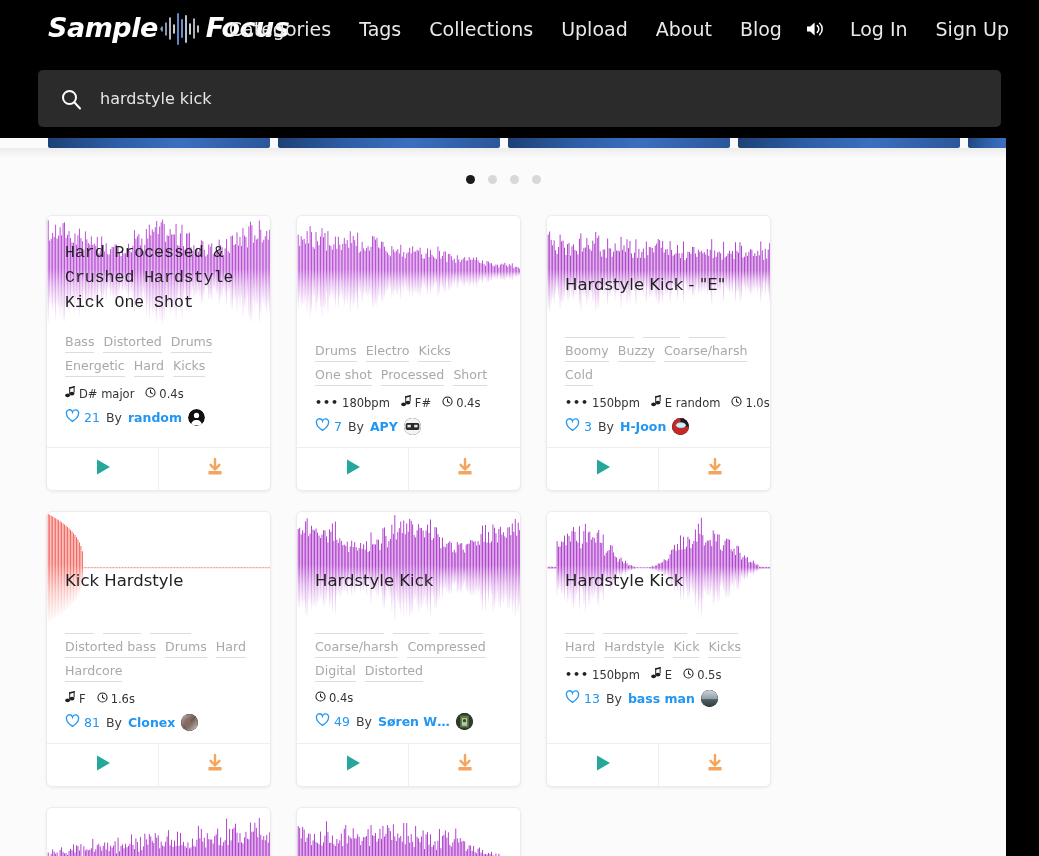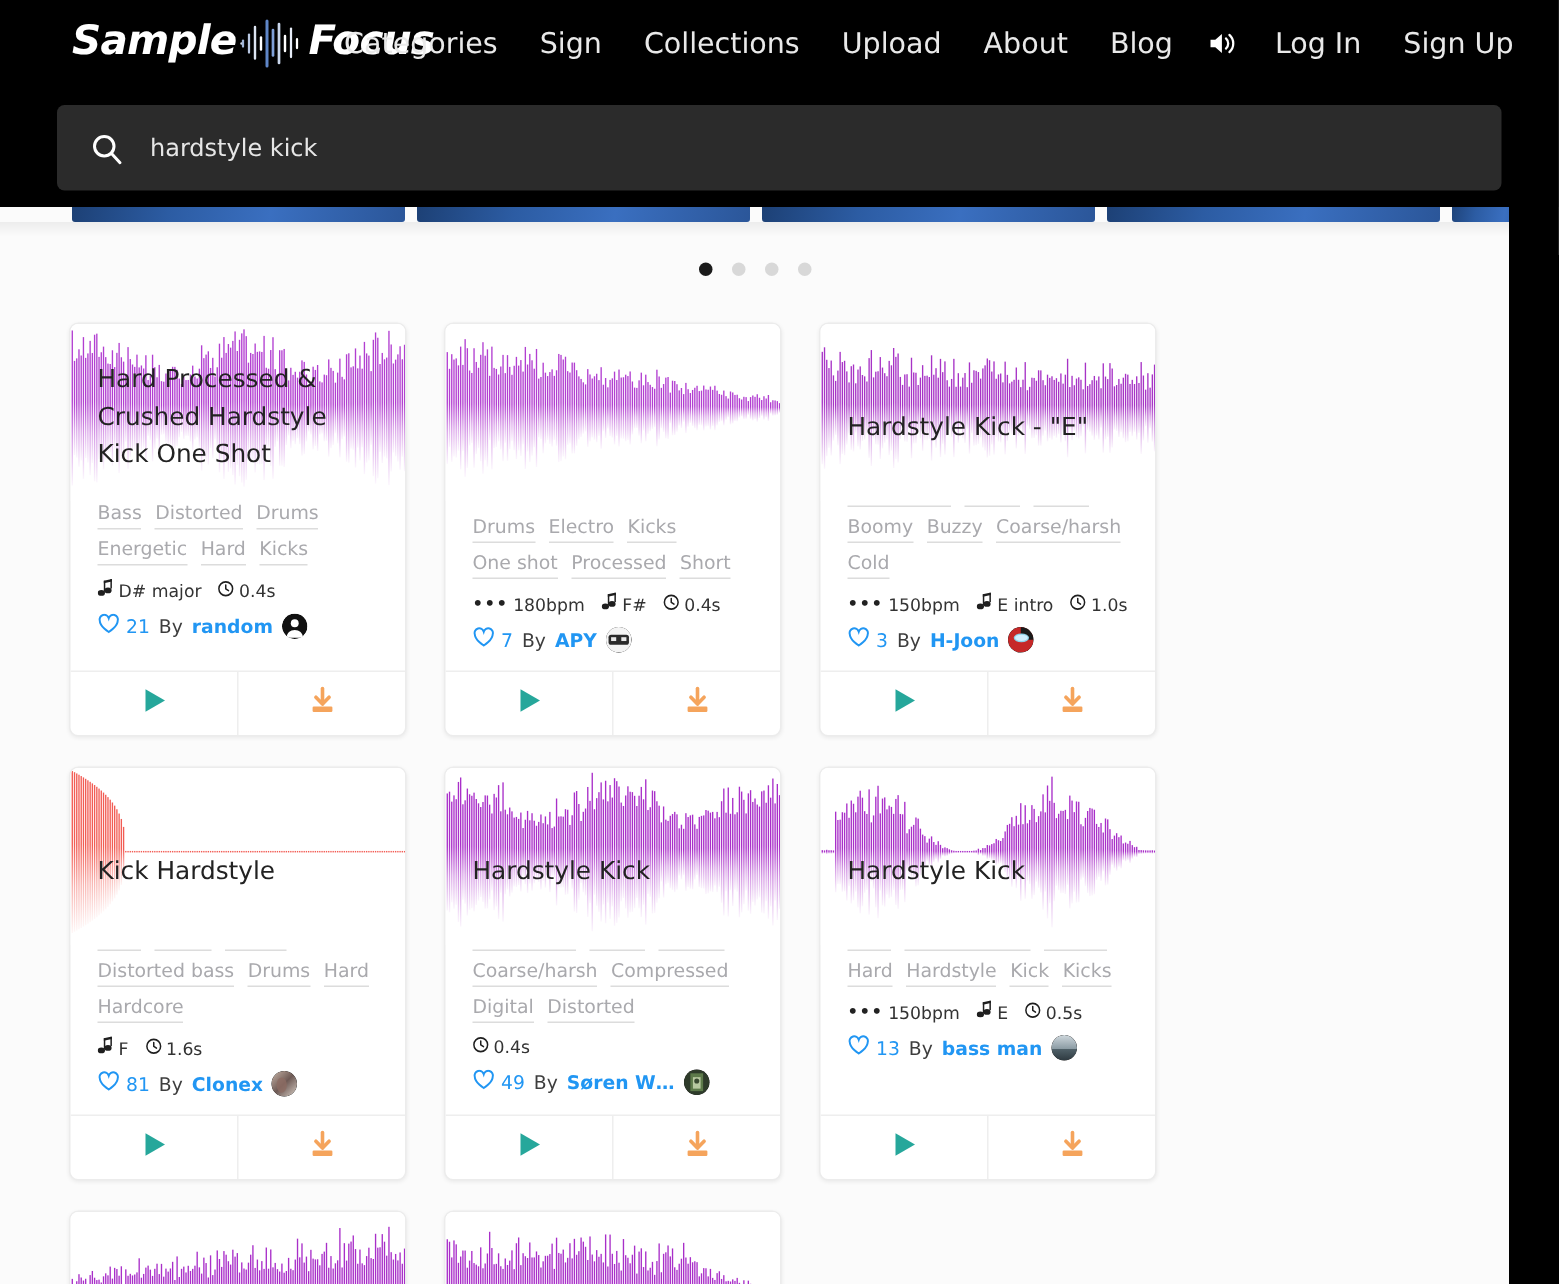--- a/index.html
+++ b/index.html
@@ -115,21 +115,21 @@
   .title {
     position: relative;
     margin: -62px 0 0 0;
     padding: 0 18px 10px 18px;
     font-size: 16.5px; line-height: 25px;
     color: #222; font-weight: 400;
     font-family: "DejaVu Sans", sans-serif;
     z-index: 3;
     min-height: 38px;
   }
-  .title.t3 { margin-top: -94px; }
+  .title.t3 { margin-top: -94px; font-family: Liberation Mono, monospace; }
   .title.t2 { margin-top: -68px; }
 
   .body { padding: 0 18px 8px 18px; flex: 1; }
 
   .tags { display: flex; flex-wrap: wrap; gap: 2px 9px; margin-top: 6px; }
   .tag {
     font-size: 12.6px; color: #a9a9ad;
     border-bottom: 1px solid #dcdcdc;
     line-height: 21px;
     font-family: "DejaVu Sans", sans-serif;
@@ -828,21 +828,21 @@
               <span class="bpmdots">•••</span>
               <span>150bpm</span>
             </span>
             <span class="mi">
               <span><svg width="11" height="12" viewBox="0 0 11 12" fill="#1f1f1f">
                   <path d="M4.2 1.2 9.6 0v1.6L4.2 2.9z"></path>
                   <path d="M4.2 1.2v7.3h1V1.2zM8.6 0v6.4h1V0z"></path>
                   <ellipse cx="2.6" cy="9.3" rx="2.4" ry="1.9"></ellipse>
                   <ellipse cx="7" cy="7.6" rx="2.4" ry="1.9"></ellipse>
                 </svg></span>
-              <span>E intro</span>
+              <span>E random</span>
             </span>
             <span class="mi">
               <span><svg width="11" height="11" viewBox="0 0 12 12" fill="none" stroke="#1f1f1f" stroke-width="1.1">
                   <circle cx="6" cy="6" r="5"></circle>
                   <path d="M6 3.2V6l2 1.4" stroke-linecap="round"></path>
                 </svg></span>
               <span>1.0s</span>
             </span>
           </div>
           <div class="byline">
@@ -1904,21 +1904,21 @@
         <line x1="35" y1="7" x2="35" y2="26" stroke="#e6ecf7" stroke-width="1.5"></line>
         <line x1="39" y1="14" x2="39" y2="20" stroke="#ffffff" stroke-width="1.5"></line>
       </g>
           </svg>
         </span>
         <span>Focus</span>
     </div>
 
     <div class="nav" id="nav">
         <a href="#">Categories</a>
-        <a href="#">Sign</a>
+        <a href="#">Tags</a>
         <a href="#">Collections</a>
         <a href="#">Upload</a>
         <a href="#">About</a>
         <a href="#">Blog</a>
         <span class="speaker">
           <svg width="20" height="18" viewBox="0 0 20 18" fill="#ffffff">
             <path d="M1 6.5h3.2L8.6 2.6v12.8L4.2 11.5H1z"></path>
             <path d="M11.3 5.6a4.6 4.6 0 010 6.8" stroke="#fff" stroke-width="1.5" fill="none" stroke-linecap="round"></path>
             <path d="M13.6 3.3a7.6 7.6 0 010 11.4" stroke="#fff" stroke-width="1.5" fill="none" stroke-linecap="round"></path>
           </svg>

